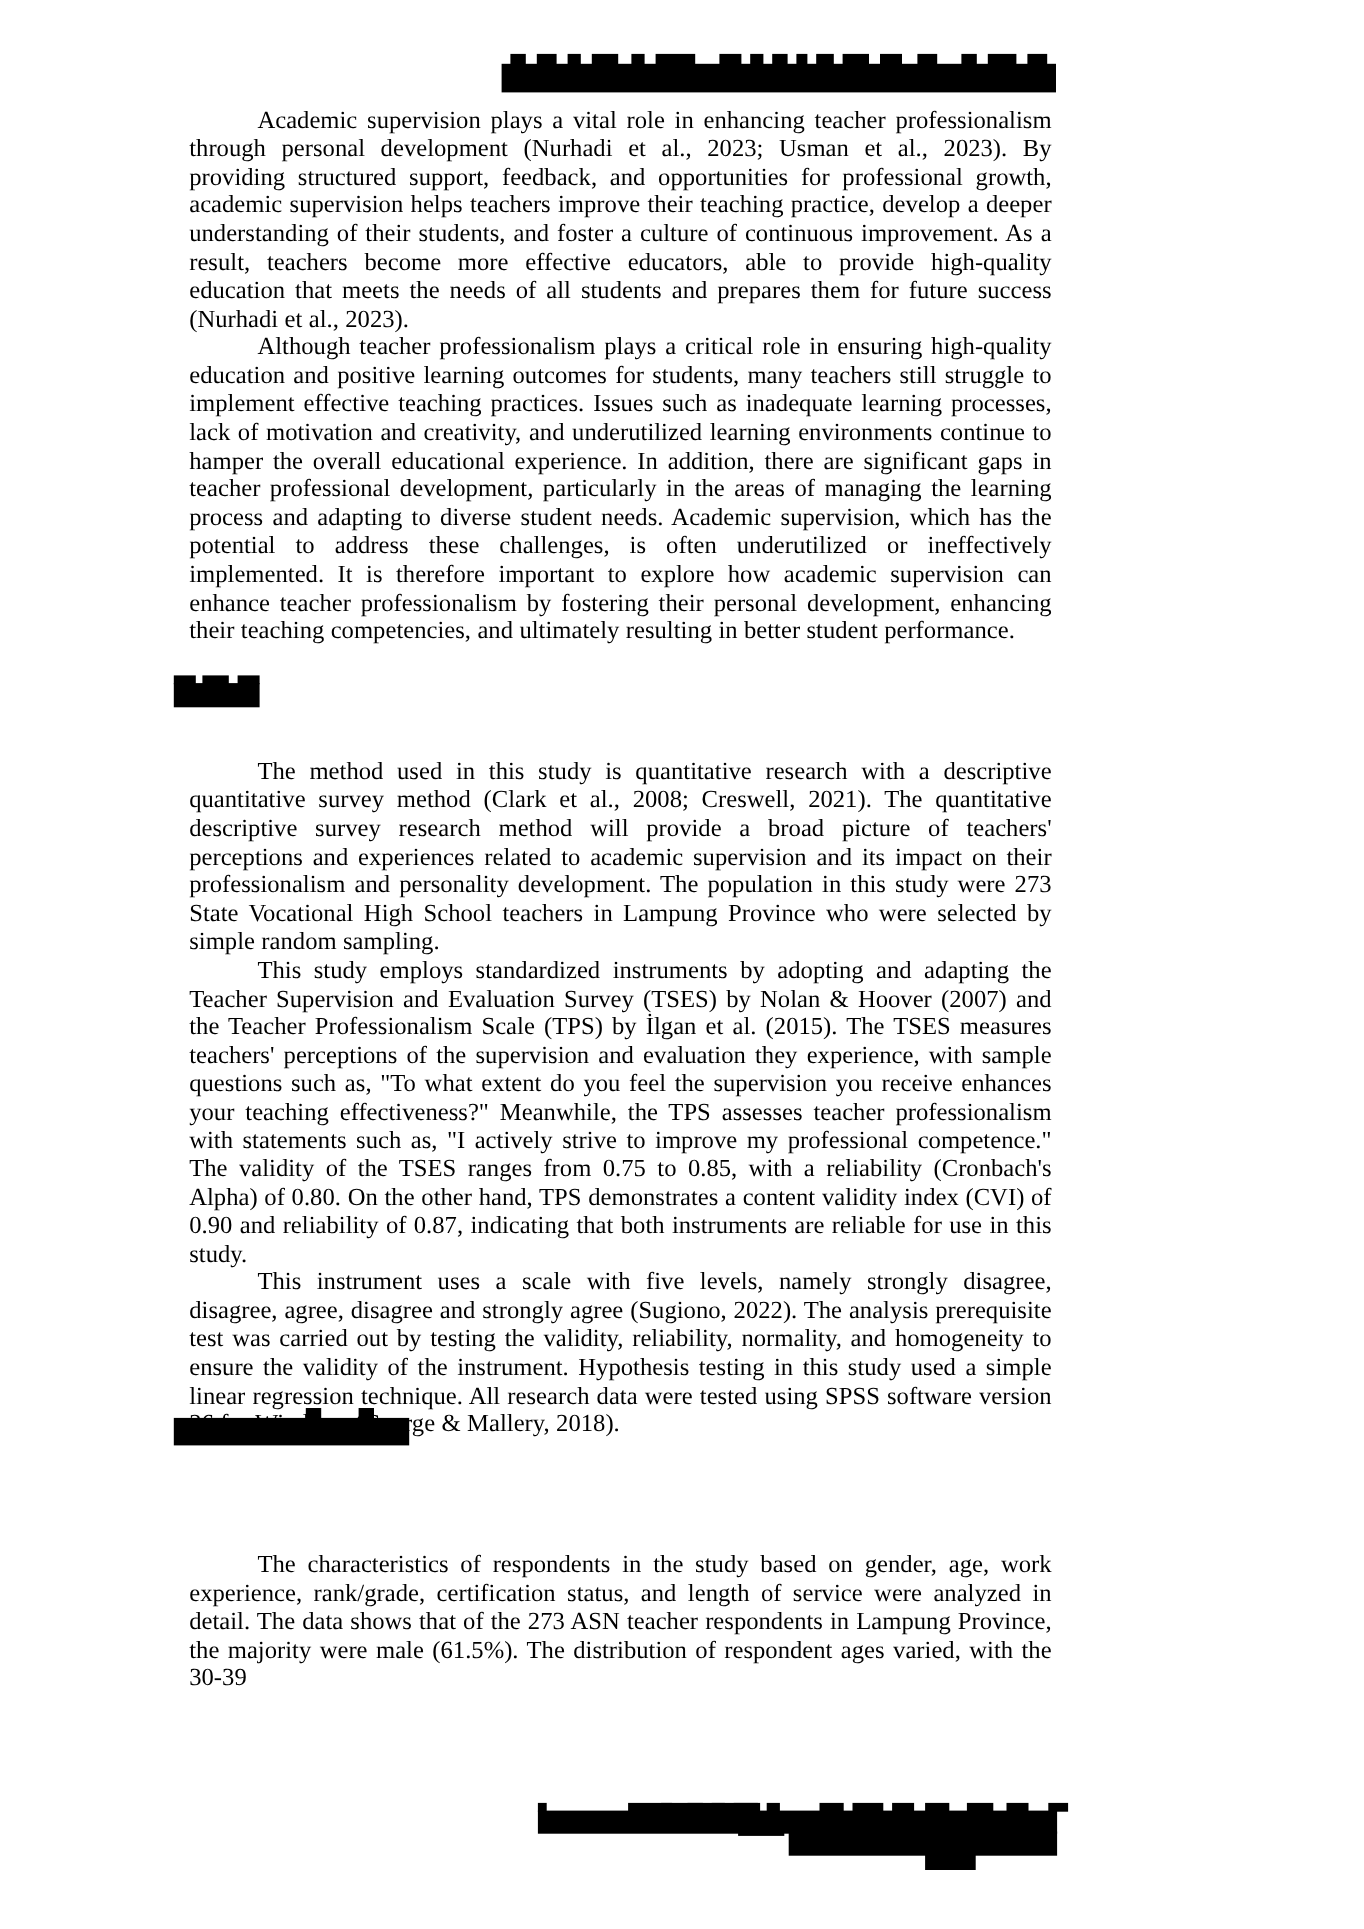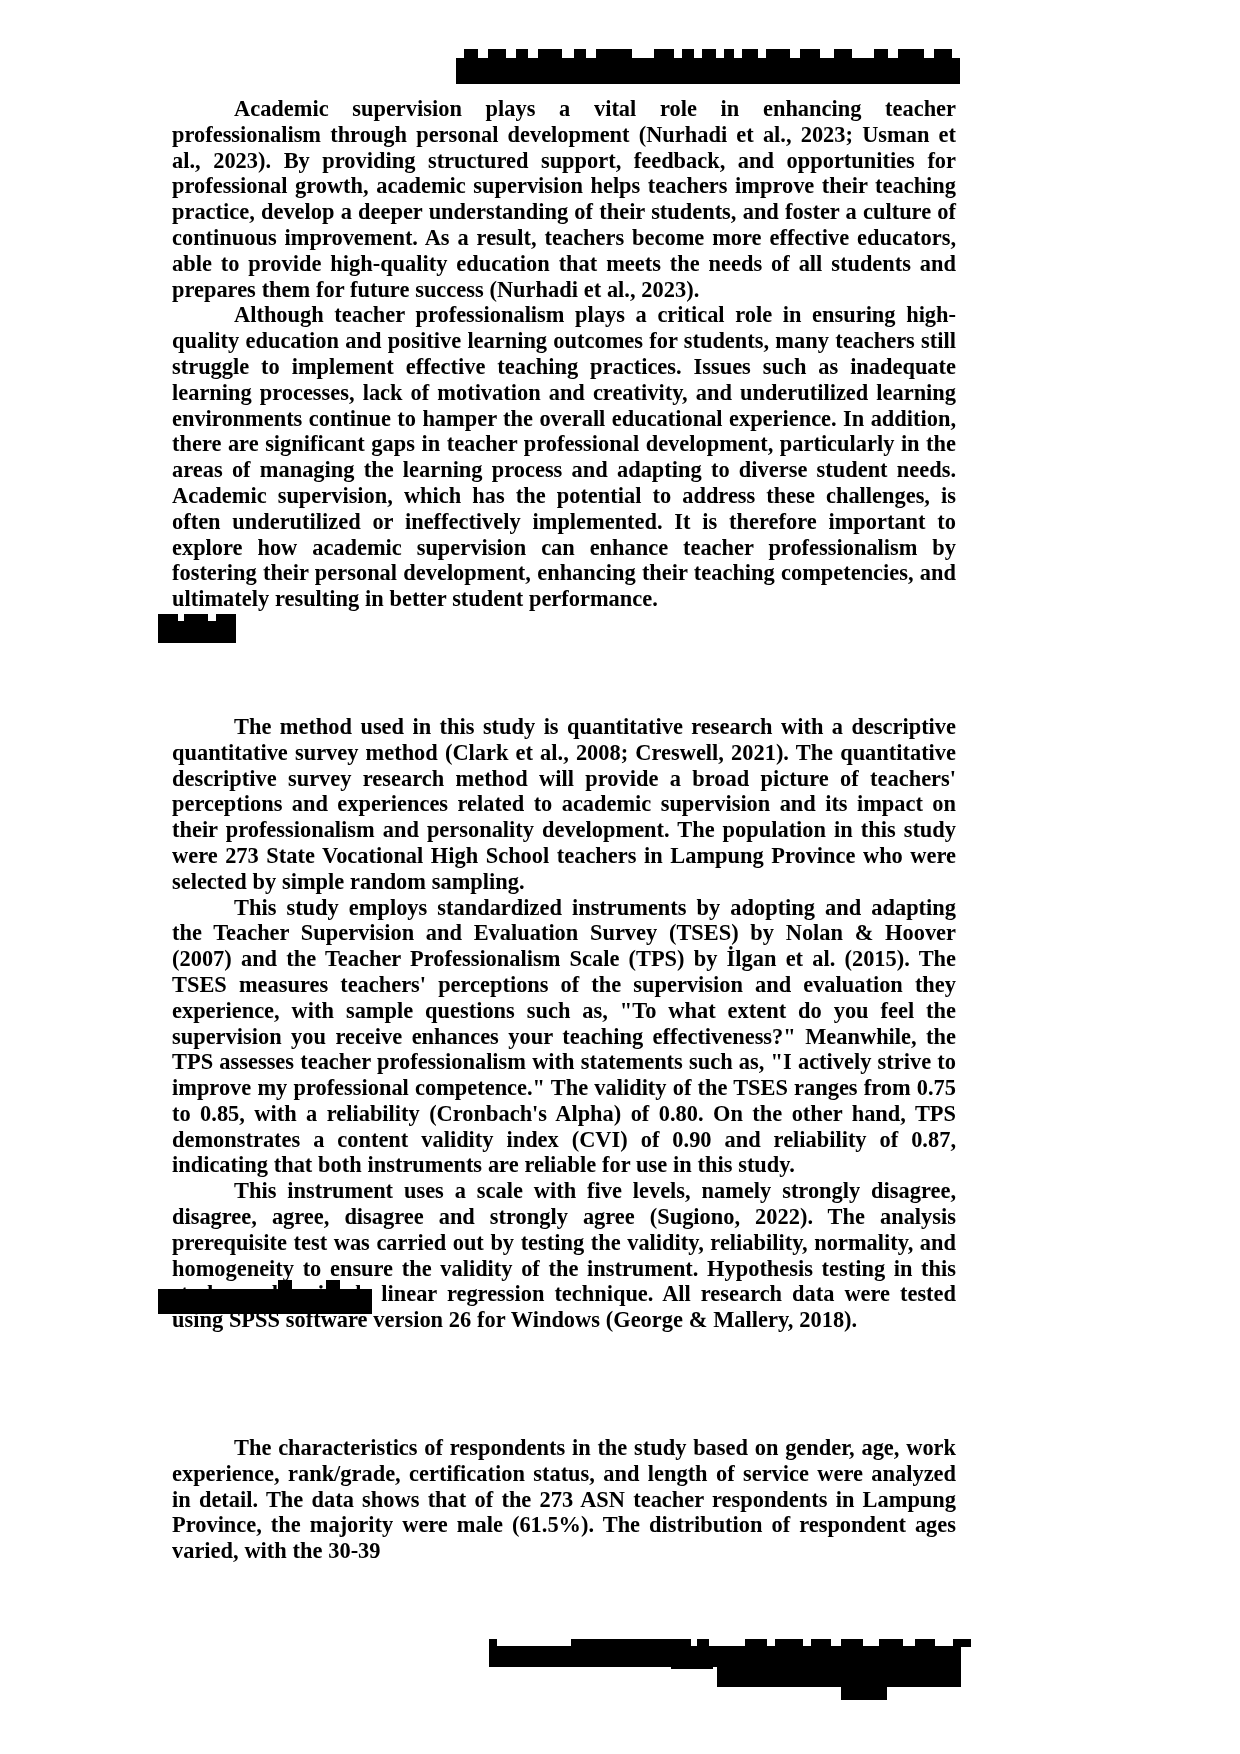--- a/index.html
+++ b/index.html
@@ -31,21 +31,20 @@
     margin: 0;
     text-align: justify;
     text-justify: inter-word;
     font-size: 22.4px;
     line-height: 25.8px;
     text-indent: 62px;
     hyphens: none;
     -webkit-hyphens: none;
     letter-spacing: 0.01px;
     word-spacing: 0.2px;
-    font-weight: bold;
   }
   .para + .para { margin-top: 0; }
 
   
   .section-gap-1 { height: 64px; }
   .section-gap-2 { height: 62px; }
   .after-head-1  { height: 38px; }
   .after-head-2  { height: 40px; }
 
   

